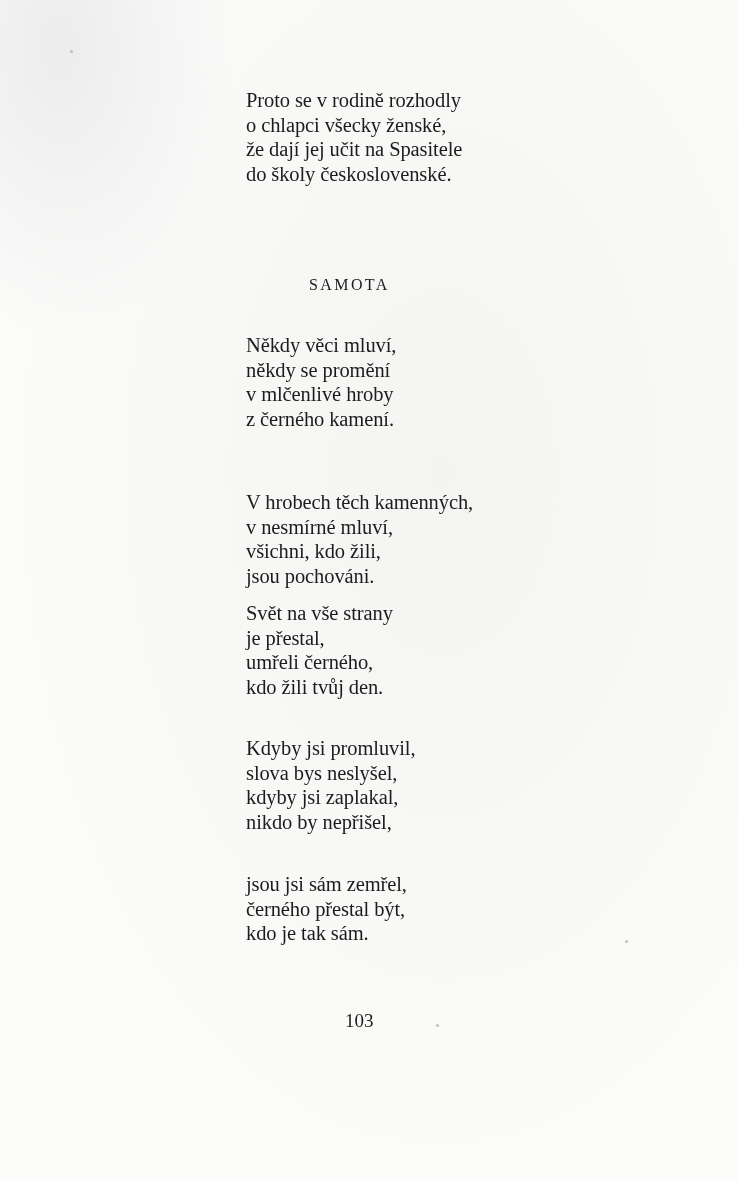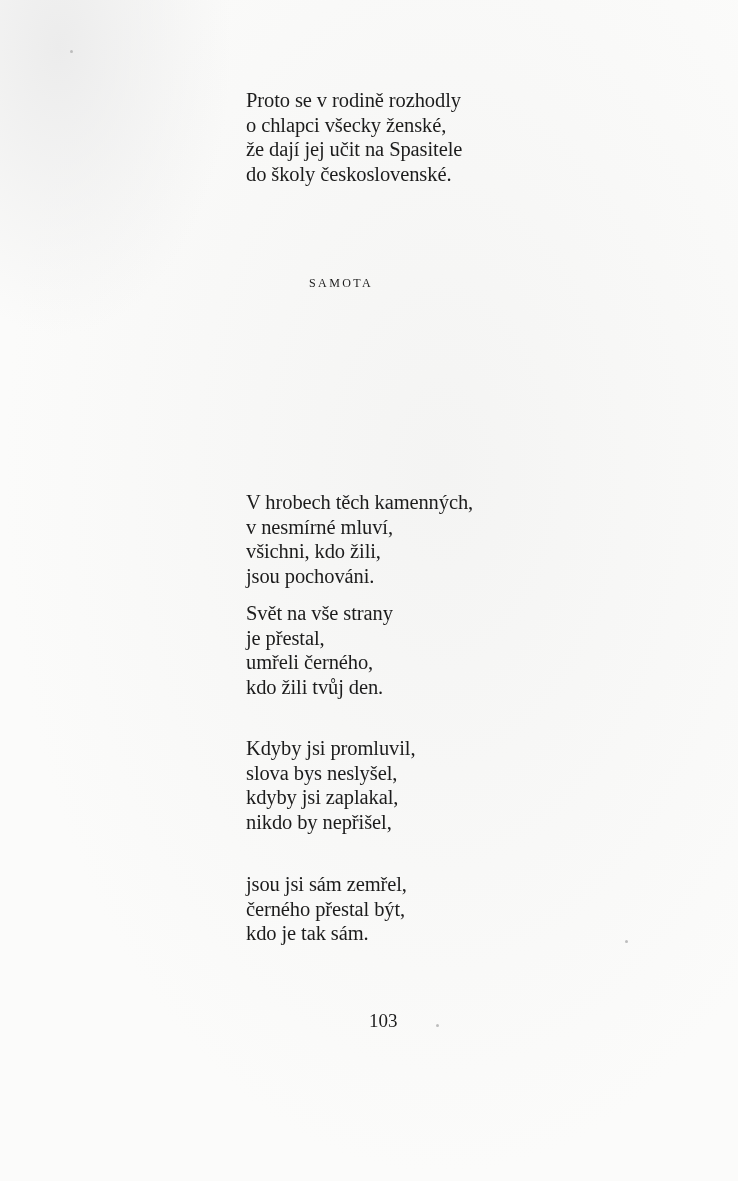--- a/index.html
+++ b/index.html
@@ -20,43 +20,48 @@
   .line {
     display: block;
     font-size: 20.5px;
     line-height: 24.6px;
     white-space: nowrap;
     letter-spacing: -0.1px;
     font-family: Liberation Serif, serif;
   }
   .title {
     position: absolute; left: 309px; top: 276px;
-    font-size: 12px; letter-spacing: 2.4px;
+    font-size: 16px; letter-spacing: 2.4px;
   }
   .page-number {
     position: absolute; left: 345px; top: 1010px;
     font-size: 19px;
-    margin-left: 24px;
   }
   .speck { position: absolute; width: 3px; height: 3px; border-radius: 50%; background: #bdbdbd; }
 </style>
 </head>
 <body>
 
 <div class="page">
 
   <div class="stanza" style="top:88px">
     <span class="line">Proto se v rodině rozhodly</span>
     <span class="line">o chlapci všecky ženské,</span>
     <span class="line">že dají jej učit na Spasitele</span>
     <span class="line">do školy československé.</span>
   </div>
 
   <div class="title">SAMOTA</div>
 
+  <div class="stanza" style="top:333px">
+    <span class="line">Někdy věci mluví,</span>
+    <span class="line">někdy se promění</span>
+    <span class="line">v mlčenlivé hroby</span>
+    <span class="line">z černého kamení.</span>
+  </div>
 
   <div class="stanza" style="top:490px">
     <span class="line">V hrobech těch kamenných,</span>
     <span class="line">v nesmírné mluví,</span>
     <span class="line">všichni, kdo žili,</span>
     <span class="line">jsou pochováni.</span>
   </div>
 
   <div class="stanza" style="top:601px">
     <span class="line">Svět na vše strany</span>

